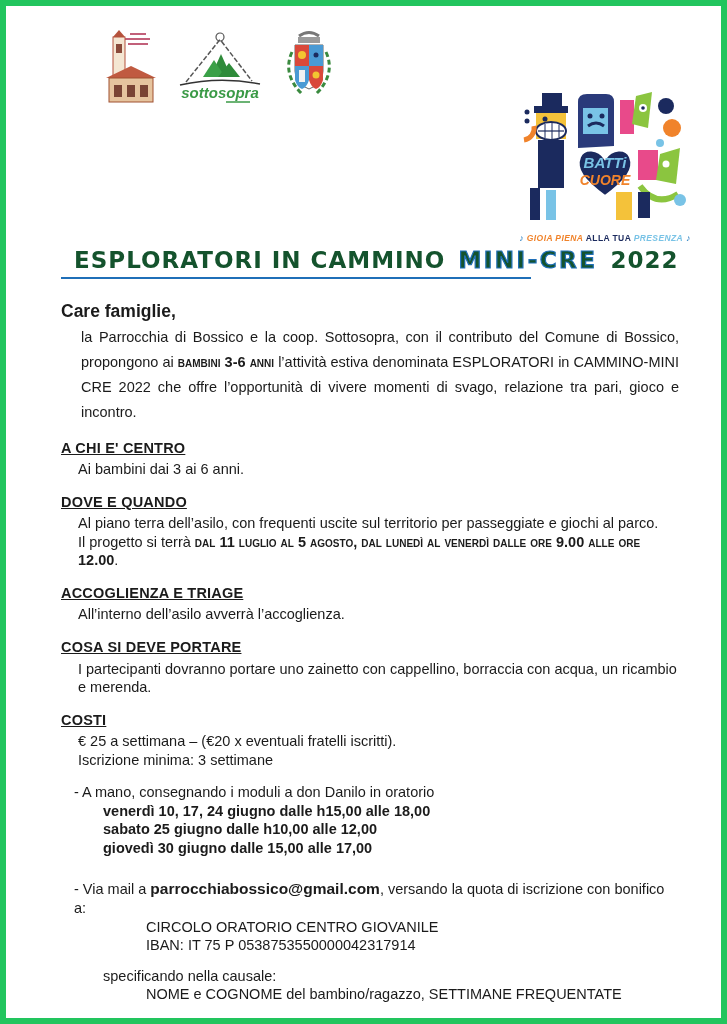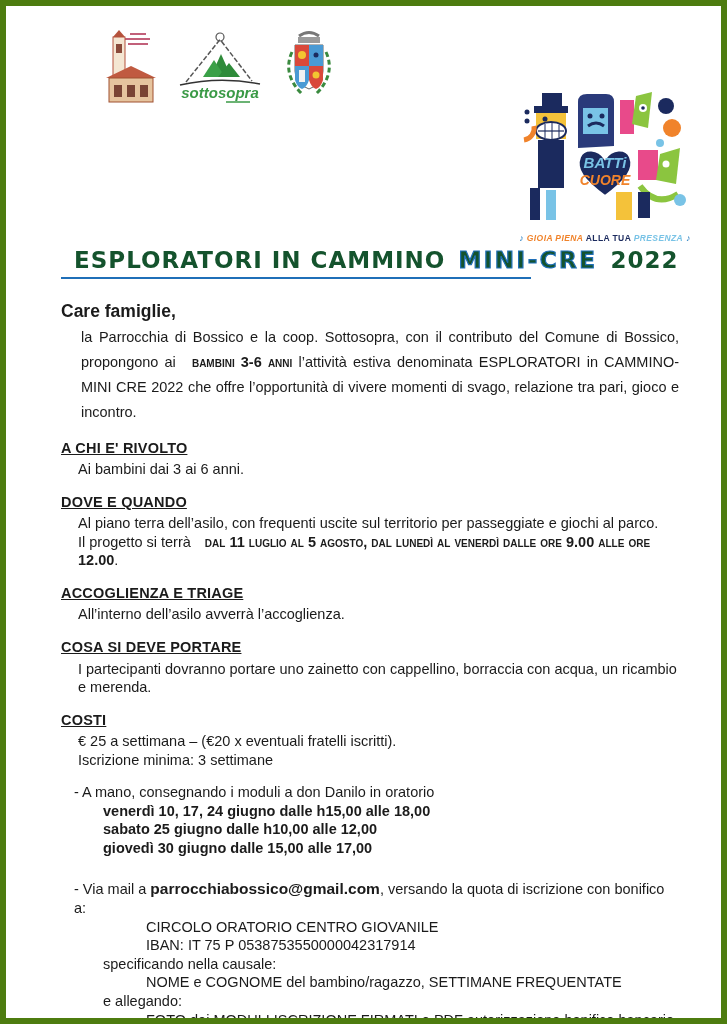--- a/index.html
+++ b/index.html
@@ -1,19 +1,19 @@
 <!DOCTYPE html>
 <html><head>
 <meta charset="utf-8">
 <style>
   * { margin:0; padding:0; box-sizing:border-box; }
   html,body { width:727px; height:1024px; }
   body { font-family:"Liberation Sans", sans-serif; background:#2a2a30; }
   .page { position:absolute; top:0; left:0; width:727px; height:1024px;
-          background:#ffffff; border:6px solid #4d7c0f; overflow:hidden; }
+          background:#ffffff; border:6px solid #22c55e; overflow:hidden; }
 
   
   .logo-row { position:absolute; top:22px; left:94px; display:flex; gap:12px; align-items:flex-start; }
   .logo { display:block; }
 
   
   .batticuore-block { position:absolute; top:82px; left:510px; width:178px; text-align:center; }
   .tagline { margin-top:3px; font-size:8.5px; font-weight:bold; letter-spacing:0.4px; white-space:nowrap; }
   .tg-orange { color:#f0832b; font-style:italic; }
   .tg-navy   { color:#1b2a5e; }
@@ -26,31 +26,31 @@
 
   .title-line { color:#14532d; font-weight:bold; font-size:23px; letter-spacing:1px;
                 white-space:nowrap; padding-left:13px; font-family:"DejaVu Sans", sans-serif; }
   .title-mini { -webkit-text-stroke:1.2px #1f6fb8; letter-spacing:2.5px; padding:0 4px; }
   .title-underline { width:470px; border:none; border-top:2px solid #1f6fb8; margin-top:2px; }
 
   .greeting { margin-top:21px; font-weight:bold; font-size:17.5px; }
   .intro { margin-top:2px; padding-left:20px; line-height:1.72; text-align:justify; }
 
   .sc { font-variant:small-caps; }
-  .b  { font-weight:bold;margin-left:10px; }
+  .b  { font-weight:bold; }
 
   .section { margin-top:14px; }
   .heading { font-size:14.5px; font-weight:bold; text-decoration:underline; letter-spacing:0.2px; }
   .sec-body { padding-left:17px; margin-top:3px; }
   .sec-body .line { display:block; }
 
   .isc-item  { padding-left:13px; margin-top:3px; }
   .isc-slot  { padding-left:42px; font-weight:bold; }
   .isc-sub   { padding-left:85px; }
-  .isc-label { padding-left:42px; }
+  .isc-label { padding-left:42px;margin-top:12px; }
   .mail-item { margin-top:22px; }
   .email { font-weight:bold; font-size:15.5px; }
 
   svg text { font-family:"Liberation Sans", sans-serif; }
 </style>
 </head>
 <body>
 
 <div class="page">
 
@@ -166,21 +166,21 @@
 
     <div class="greeting">Care famiglie,</div>
 
     <p class="intro">
       <span>la Parrocchia di Bossico e la coop. Sottosopra, con il contributo del Comune di Bossico, propongono ai </span>
       <span class="b sc">bambini 3-6 anni</span>
       <span> l’attività estiva denominata ESPLORATORI in CAMMINO-MINI CRE 2022 che offre l’opportunità di vivere momenti di svago, relazione tra pari, gioco e incontro.</span>
     </p>
 
     <div class="section">
-      <div class="heading">A CHI E' RIVOLTO</div>
+      <div class="heading">A CHI E' CENTRO</div>
       <div class="sec-body">Ai bambini dai 3 ai 6 anni.</div>
     </div>
 
     <div class="section">
       <div class="heading">DOVE E QUANDO</div>
       <div class="sec-body">
         <span class="line">Al piano terra dell’asilo, con frequenti uscite sul territorio per passeggiate e giochi al parco.</span>
         <span class="line">
           <span>Il progetto si terrà </span><span class="b sc">dal 11 luglio al 5 agosto, dal lunedì al venerdì dalle ore 9.00 alle ore 12.00</span><span>.</span>
         </span>

